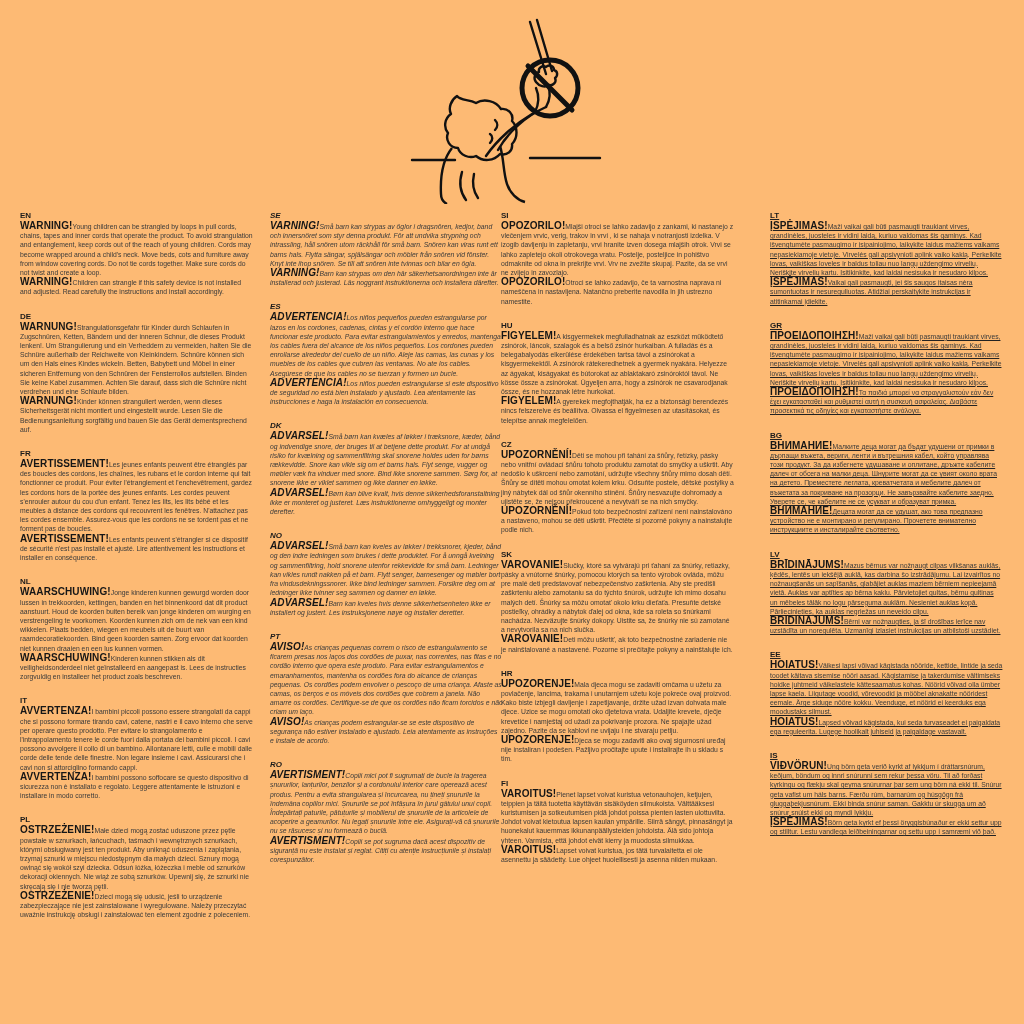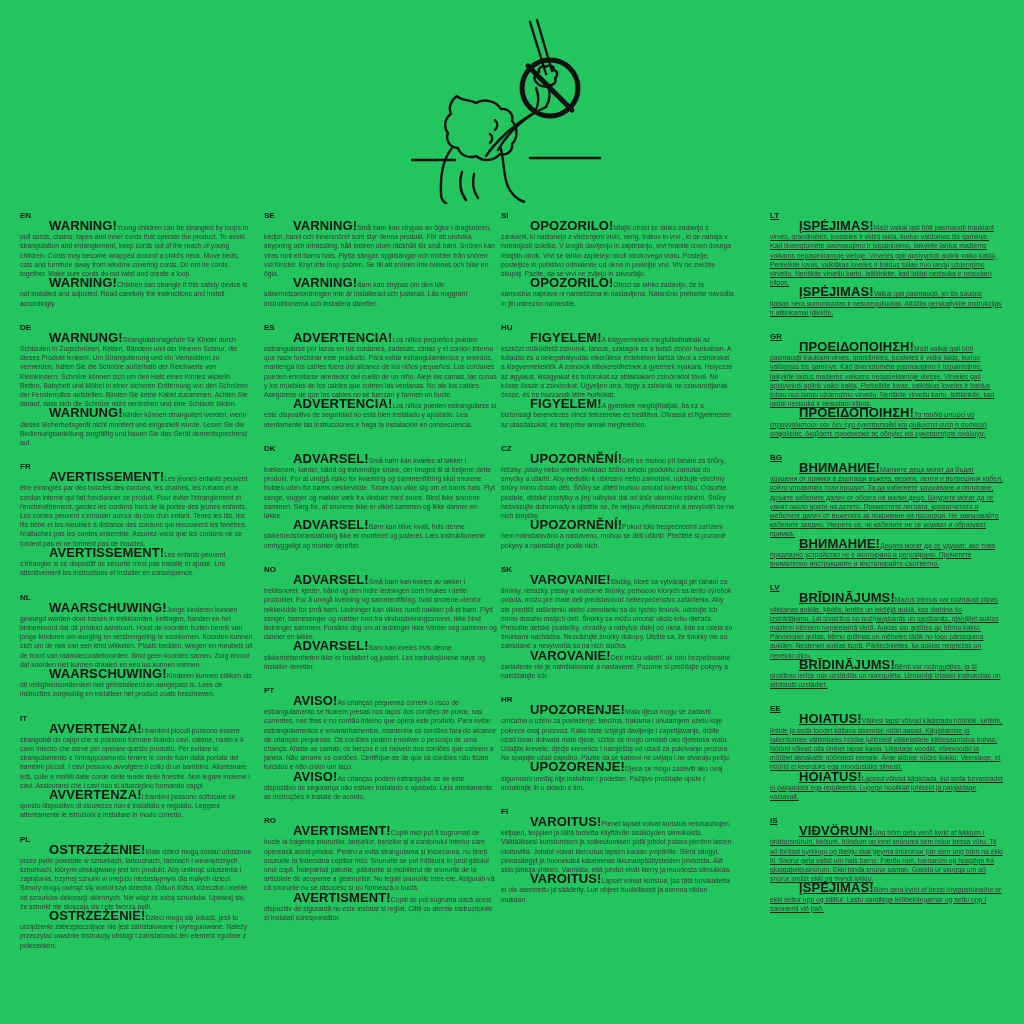--- a/index.html
+++ b/index.html
@@ -4,40 +4,40 @@
 <style>
   html,body{margin:0;padding:0;}
   body{
     width:1024px;height:1024px;
     background:#ffffff;
     font-family:"Liberation Sans", sans-serif;
     color:#222222;
     position:relative;
     overflow:hidden;
   }
-  .sheet{position:absolute;inset:0;background:#22c55e;}
+  .sheet{position:absolute;inset:0;background:#fdba74;}
   .illustration{
     position:absolute;left:400px;top:16px;width:260px;height:188px;
   }
   .columns{position:absolute;left:0;top:210px;width:1024px;}
   .col{position:absolute;top:0;width:233px;}
   .col0{left:20px;}
-  .col1{left:264px;}
+  .col1{left:270px;font-style:italic;}
   .col2{left:501px;}
   .col3{left:770px;text-decoration:underline;}
   .block{margin:0 0 14px 0;}
   .lang{
     font-weight:bold;font-size:8px;line-height:11px;color:#1b1b1b;
   }
   .warn-par{
     margin:0;font-size:6.8px;line-height:9.2px;color:#3a3a3a;
     text-align:left;
   }
   .warn-head{
-    font-weight:bold;font-size:13px;color:#161616;letter-spacing:0.1px;margin-left:29px;
+    font-weight:bold;font-size:10px;color:#161616;letter-spacing:0.1px;
   }
   svg .thin{fill:none;stroke:#111;stroke-width:2.4;stroke-linecap:round;}
   svg .thick{fill:none;stroke:#111;stroke-width:5;stroke-linecap:round;}
   svg .blob{fill:none;stroke:#111;stroke-width:2.4;stroke-linejoin:round;}
 </style>
 </head>
 <body>
 
 <div class="sheet">
 

